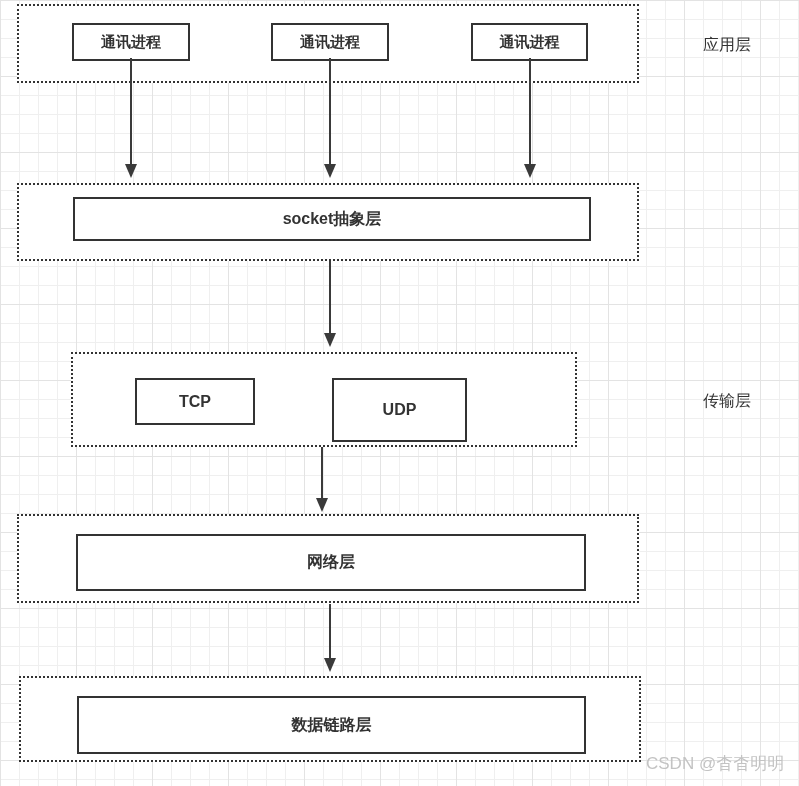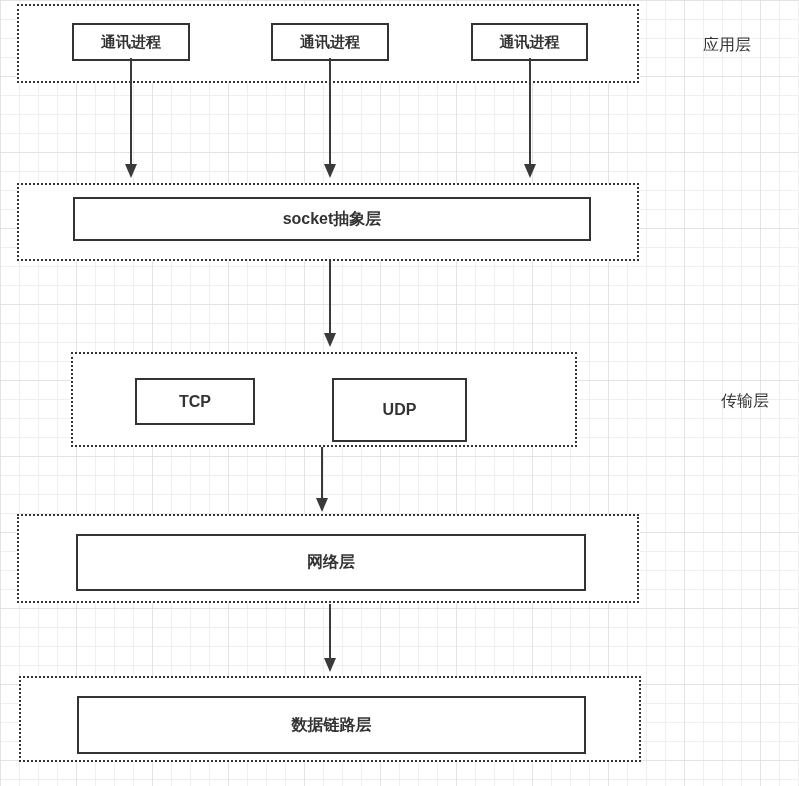--- a/index.html
+++ b/index.html
@@ -118,32 +118,33 @@
 
   <div class="dotted" style="left:71px;top:352px;width:506px;height:95px"></div>
 
   <div class="box" style="left:135px;top:378px;width:120px;height:47px;font-size:16px">
     <span>TCP</span>
   </div>
   <div class="box" style="left:332px;top:378px;width:135px;height:64px;font-size:16px">
     <span>UDP</span>
   </div>
 
-  <div class="side-label" style="left:721px;top:391px">传输层</div>
+  <div class="side-label" style="left:703px;top:391px">传输层</div>
 
   <div class="arrow" style="left:316px;top:447px;height:65px"></div>
 
   <div class="dotted" style="left:17px;top:514px;width:622px;height:89px"></div>
 
   <div class="box" style="left:76px;top:534px;width:510px;height:57px;font-size:16px">
     <span>网络层</span>
   </div>
 
   <div class="arrow" style="left:324px;top:604px;height:68px"></div>
 
   <div class="dotted" style="left:19px;top:676px;width:622px;height:86px"></div>
 
   <div class="box" style="left:77px;top:696px;width:509px;height:58px;font-size:16px">
     <span>数据链路层</span>
   </div>
 
+  <div class="watermark">CSDN @杳杳明明</div>
 
 </div>
 
 </body></html>

